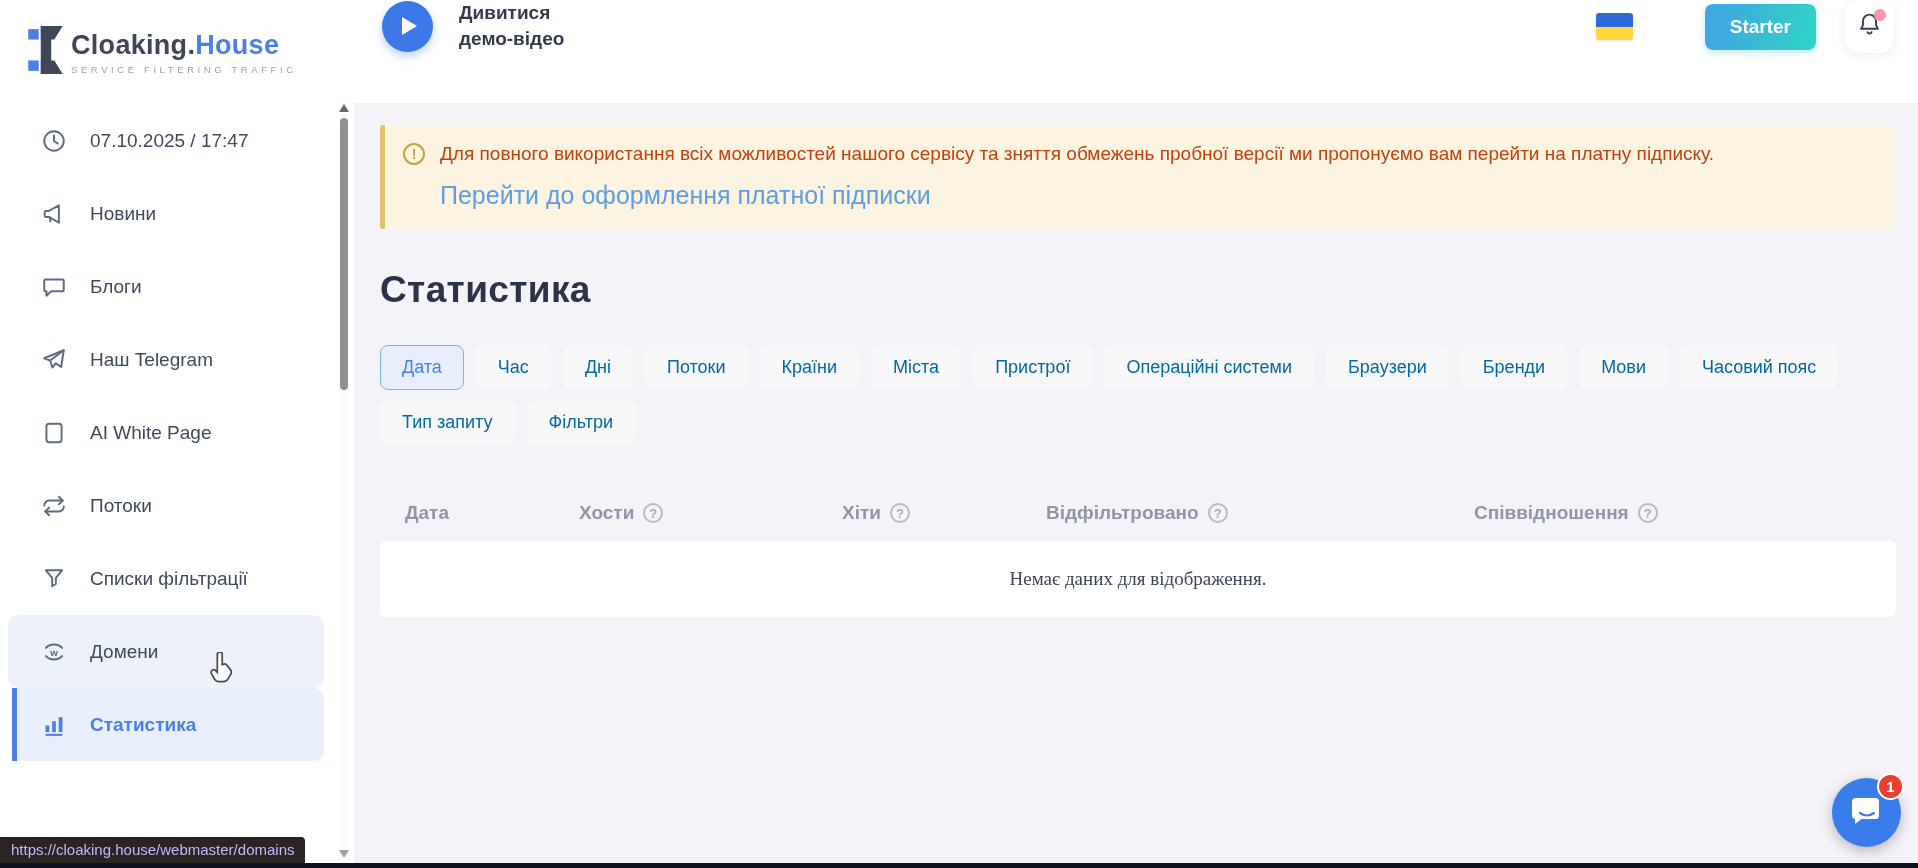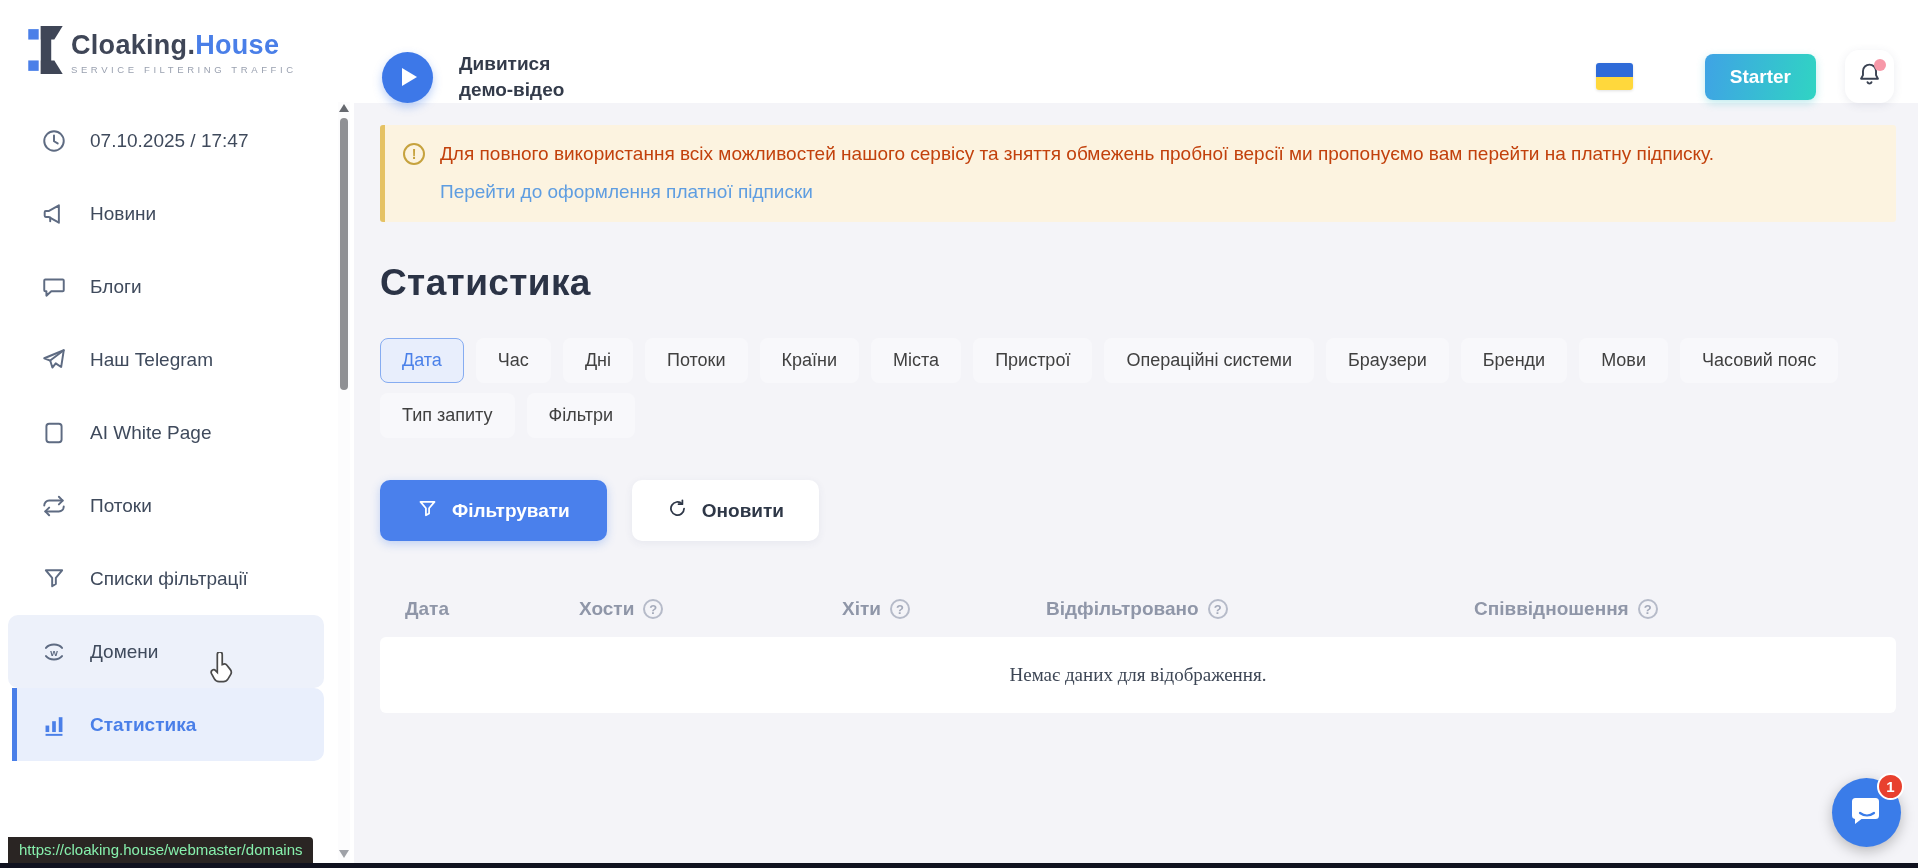--- a/index.html
+++ b/index.html
@@ -30,21 +30,21 @@
   .scrollbar { position:absolute; left:338px; top:102px; bottom:8px; width:12px; background:#fcfcfd; }
   .sb-thumb { position:absolute; left:2px; top:16px; width:8px; height:272px; background:#8f9094; border-radius:5px; }
   .sb-arrow { position:absolute; left:1px; width:0; height:0; border-left:5px solid transparent; border-right:5px solid transparent; }
   .sb-arrow.up { top:2px; border-bottom:8px solid #66696f; }
   .sb-arrow.down { bottom:2px; border-top:8px solid #9ea1a7; }
 
   .hand-cursor { position:absolute; left:206px; top:652px; z-index:6; }
 
   
   .main { flex:1; display:flex; flex-direction:column; background:#f4f4f8; min-width:0; }
-  .topbar { background:#fff; height:103px; display:flex; align-items:flex-end; padding:0 24px 0 28px; flex-shrink:0; }
+  .topbar { background:#fff; height:103px; display:flex; align-items:flex-start; padding:0 24px 0 28px; flex-shrink:0; }
   .demo { display:flex; align-items:center; gap:26px; cursor:pointer; }
   .play-btn { width:51px; height:51px; border-radius:50%; background:#3d78e8; border:none; cursor:pointer;
               display:flex; align-items:center; justify-content:center; box-shadow:0 4px 10px rgba(61,120,232,.35); }
   .play-tri { width:0; height:0; border-left:15px solid #fff; border-top:9px solid transparent; border-bottom:9px solid transparent; margin-left:4px; }
   .demo-label { font-size:19px; font-weight:700; color:#333b4a; line-height:26px; max-width:125px; }
   .topbar-right { margin-left:auto; display:flex; align-items:center; }
   .flag { width:37px; height:27px; border-radius:3px; overflow:hidden; cursor:pointer; margin-right:72px; box-shadow:0 1px 3px rgba(0,0,0,.12); }
   .flag .top { height:50%; background:#2f6bd8; } .flag .bottom { height:50%; background:#ffd83c; }
   .plan-badge { height:46px; padding:0 25px; border:none; border-radius:8px; cursor:pointer;
                 background:linear-gradient(100deg,#3fa3e5,#30d4c3); color:#fff; font-size:19px; font-weight:700;
@@ -57,46 +57,46 @@
   .avatar { width:44px; height:44px; border-radius:50%; background:#575d71; display:flex; align-items:center; justify-content:center; }
   .user-email { font-size:18px; font-weight:600; color:#2f3747; letter-spacing:.2px; }
 
   
   .content { padding:22px 22px 0 26px; }
   .banner { background:#fcf3e0; border-left:5px solid #e5c264; border-radius:3px; padding:17px 24px 19px 18px; }
   .banner-row { display:flex; gap:15px; }
   .warn-icon { flex-shrink:0; width:22px; height:22px; border:2.5px solid #c6a23e; border-radius:50%;
                color:#c6a23e; font-weight:700; font-size:14px; display:flex; align-items:center; justify-content:center; margin-top:1px; }
   .banner-text { font-size:19px; line-height:24px; color:#c2410c; max-width:1420px; }
-  .banner-link { display:inline-block; margin:15px 0 0 37px; font-size:19px; color:#5e9de1; text-decoration:none; cursor:pointer; }
+  .banner-link { display:inline-block; margin:15px 0 0 37px; font-size:25px; color:#5e9de1; text-decoration:none; cursor:pointer; }
 
   .page-title { font-size:37px; font-weight:700; color:#2b3346; letter-spacing:.4px; margin:40px 0 34px; }
 
   .chip-row { display:flex; flex-wrap:wrap; gap:12px; margin-bottom:10px; }
   .chip { height:45px; padding:0 21px; display:flex; align-items:center; border-radius:8px; border:1px solid transparent;
-          background:#f8f8fb; color:#404040; font-size:18px; cursor:pointer; }
+          background:#f8f8fb; color:#0369a1; font-size:18px; cursor:pointer; }
   .chip.active { background:#e8eefc; border-color:#86acf1; color:#4a80e9; }
 
   .actions { display:flex; margin-top:42px; }
   .btn { display:flex; align-items:center; gap:14px; height:61px; border:none; border-radius:10px;
          font-family:inherit; font-size:19px; font-weight:600; cursor:pointer; }
   .btn-filter { background:#4a80ec; color:#fff; padding:0 37px; box-shadow:0 3px 10px rgba(74,128,236,.3); }
   .btn-refresh { background:#fff; color:#2e3747; padding:0 35px; margin-left:25px; box-shadow:0 2px 8px rgba(60,70,110,.07); }
 
   .table-head { display:grid; grid-template-columns:174px 263px 204px 428px 1fr; align-items:center;
                 margin-top:48px; padding-left:25px; height:40px; color:#8f96a8; font-size:19px; font-weight:600; }
   .th { display:flex; align-items:center; }
   .help { display:inline-flex; width:20px; height:20px; border:2px solid #b6bbc9; border-radius:50%;
           color:#a4aaba; font-size:13px; font-weight:700; align-items:center; justify-content:center; margin-left:9px; cursor:pointer; }
   .empty-card { margin-top:8px; height:76px; background:#fff; border-radius:6px;
                 display:flex; align-items:center; justify-content:center; font-size:19px; color:#3d4655;font-family:Liberation Serif, serif; }
 
   
-  .status-tooltip { position:absolute; left:8px; bottom:5px; height:26px; line-height:26px; padding:0 11px;
-                    background:#2a2523; color:#86efac; font-size:15px; border-top-right-radius:4px; z-index:8; white-space:nowrap; }
+  .status-tooltip { position:absolute; left:0; bottom:5px; height:26px; line-height:26px; padding:0 11px;
+                    background:#2a2523; color:#c4b5fd; font-size:15px; border-top-right-radius:4px; z-index:8; white-space:nowrap; }
   .bottom-strip { position:absolute; left:0; bottom:0; width:100%; height:5px; background:#10121f; z-index:9; }
   .chat-widget { position:absolute; right:17px; bottom:21px; width:69px; height:69px; border-radius:50%;
                  background:#3a7ce9; display:flex; align-items:center; justify-content:center; cursor:pointer;
                  box-shadow:0 4px 14px rgba(0,0,0,.25); z-index:8; }
   .chat-badge { position:absolute; top:-5px; right:-3px; width:27px; height:27px; border-radius:50%; background:#e8402e;
                 border:2.5px solid #fff; color:#fff; font-size:15px; font-weight:700;
                 display:flex; align-items:center; justify-content:center; }
 </style>
 </head>
 <body>
@@ -269,39 +269,20 @@
             <button class="chip">Бренди</button>
             <button class="chip">Мови</button>
             <button class="chip">Часовий пояс</button>
           </div>
           <div class="chip-row">
             <button class="chip">Тип запиту</button>
             <button class="chip">Фільтри</button>
           </div>
         </div>
 
-      <div class="actions">
-        <button class="btn btn-filter">
-          <span>
-            <svg width="21" height="21" viewBox="0 0 24 24" fill="none" stroke="#fff" stroke-width="2" stroke-linejoin="round">
-              <path d="M4 4.5h16l-6.2 7.2v6l-3.6 2v-8z"></path>
-            </svg>
-          </span>
-          <span>Фільтрувати</span>
-        </button>
-        <button class="btn btn-refresh">
-          <span>
-            <svg width="21" height="21" viewBox="0 0 24 24" fill="none" stroke="#2e3747" stroke-width="2" stroke-linecap="round">
-              <path d="M19.5 12a7.5 7.5 0 1 1-2.2-5.3"></path>
-              <path d="M17.6 2.6v4.5h-4.4" stroke-linejoin="round"></path>
-            </svg>
-          </span>
-          <span>Оновити</span>
-        </button>
-      </div>
 
       <div class="table-head" id="table-head">
           <div class="th">
             <span>Дата</span>
           </div>
           <div class="th">
             <span>Хости</span>
             <span class="help">?</span>
           </div>
           <div class="th">

